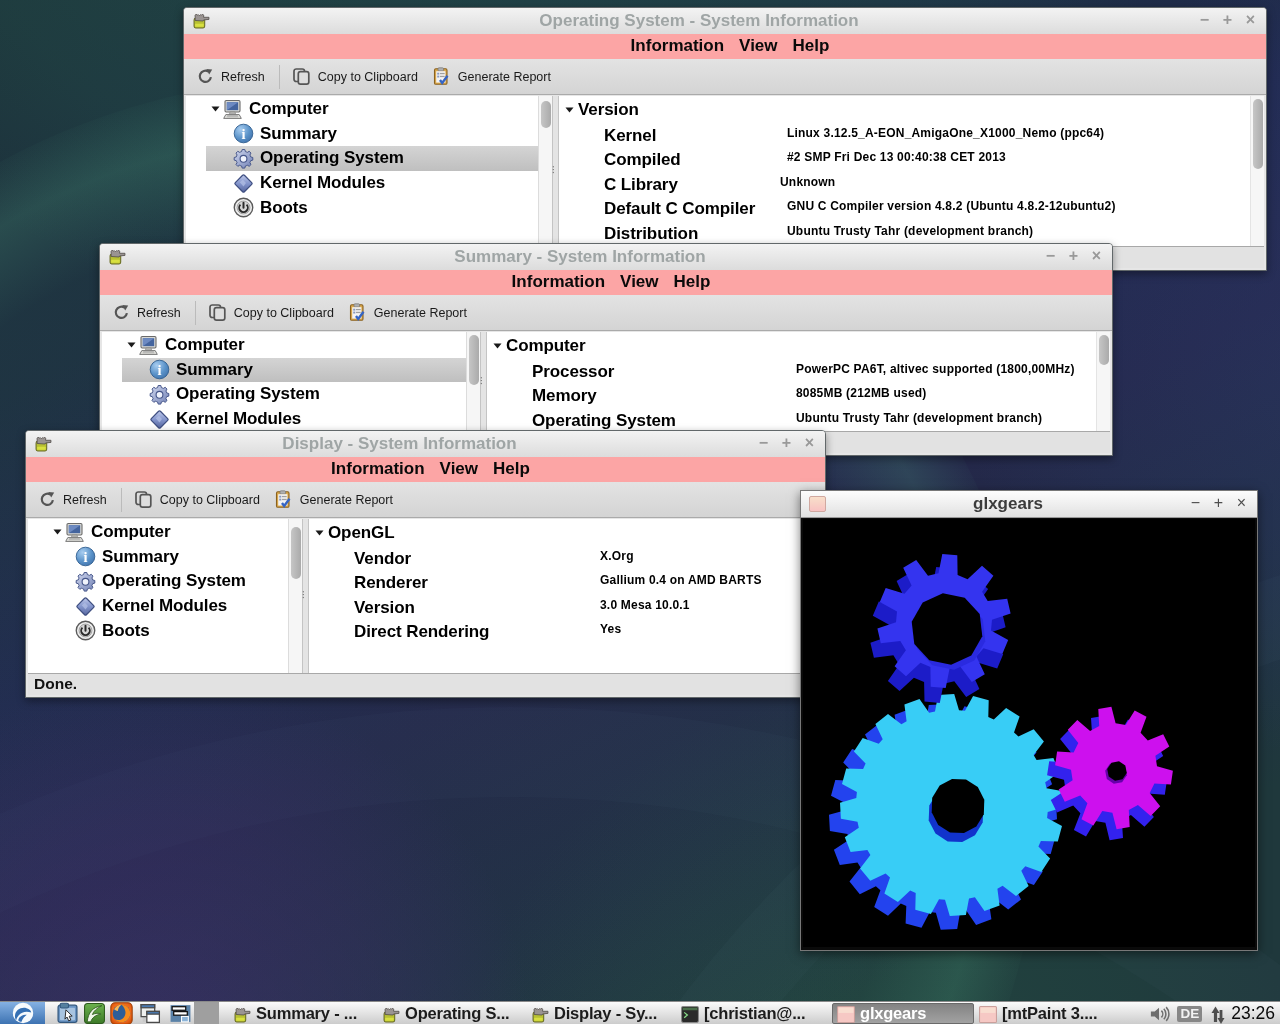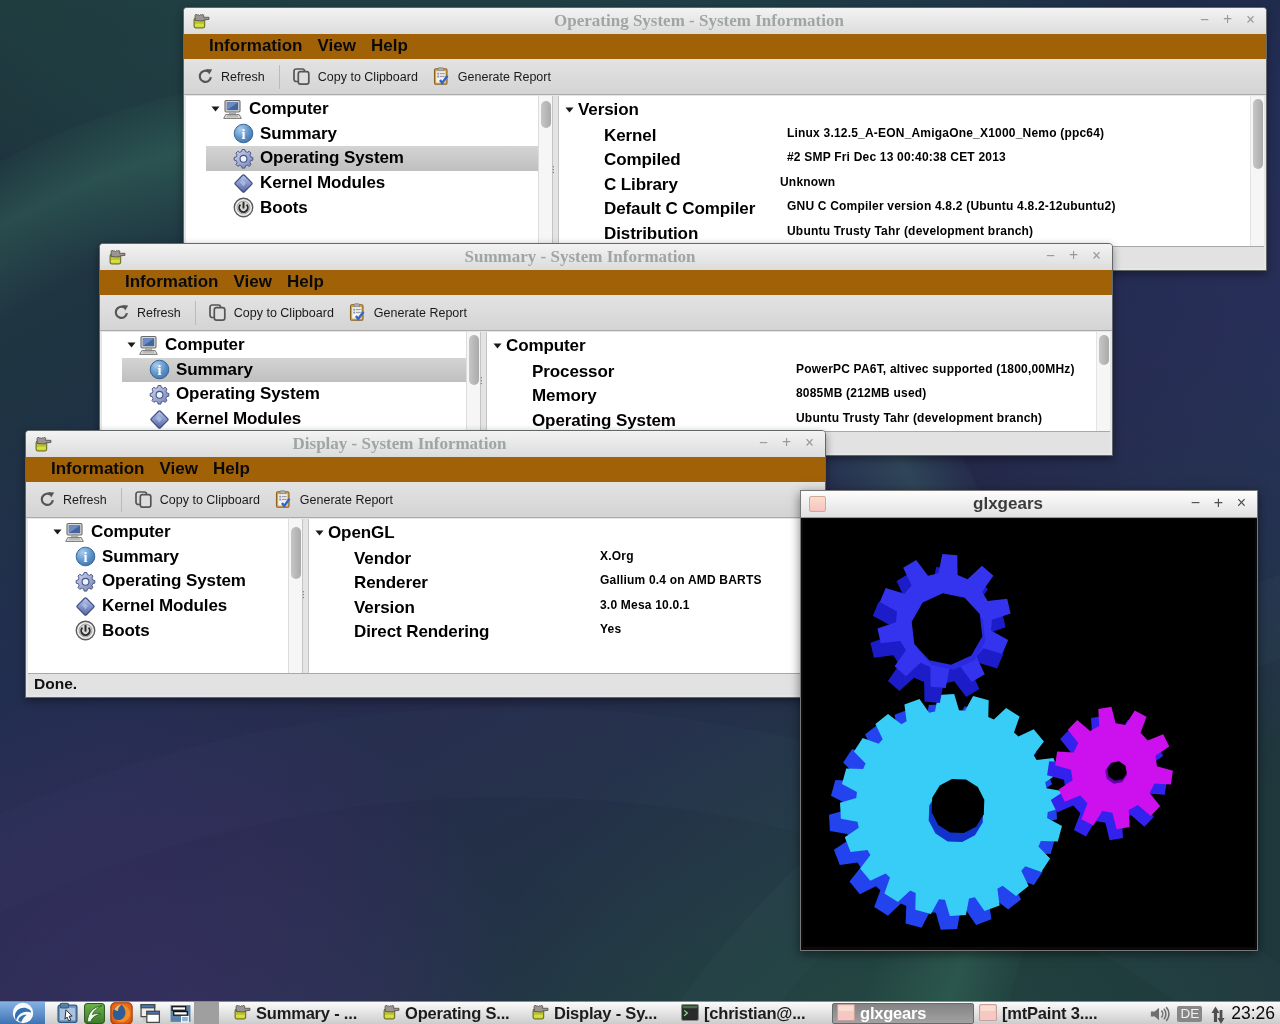--- a/index.html
+++ b/index.html
@@ -1,26 +1,26 @@
 <!DOCTYPE html>
 <html><head><meta charset="utf-8"><style>
 * { margin:0; padding:0; box-sizing:border-box; }
 html,body { width:1280px; height:1024px; overflow:hidden; font-family:"Liberation Sans",sans-serif; background:#232c4e; }
 #wall { position:absolute; left:0; top:0; }
 
 .win { position:absolute; background:#e6e6e6; border:1px solid #62686a; border-radius:4px 4px 0 0;
  box-shadow:0 3px 9px rgba(0,0,0,0.4); }
 .tbar { position:relative; height:26px; border-radius:3px 3px 0 0;
- background:linear-gradient(#f3f3f3, #dcdcdc);font-family:Liberation Serif, serif; }
+ background:linear-gradient(#f3f3f3, #dcdcdc); }
 .ticon { position:absolute; left:9px; top:5px; }
 .ttext { position:absolute; left:30px; right:82px; top:3px; text-align:center;
  font-size:17px; font-weight:bold; color:#9fa5a5; white-space:nowrap; overflow:hidden; }
 .tbtns { position:absolute; right:4px; top:3px; }
 .tb { display:inline-block; width:23px; text-align:center; font-size:16px; font-weight:bold; color:#999; }
-.mbar { height:25px; background:#a16207; padding-left:25px; white-space:nowrap; }
+.mbar { height:25px; background:#fca5a5; padding-left:25px; white-space:nowrap;text-align:center; }
 .mbar span { display:inline-block; font-size:17px; font-weight:bold; color:#0a0a0a; margin-right:15px; line-height:24px; }
 .tools { height:36px; background:linear-gradient(#e3e3e3,#d4d4d4); border-bottom:1px solid #aaa; display:flex; align-items:center; padding-left:13px; }
 .tool { display:flex; align-items:center; margin-right:14px; }
 .tool svg { margin-right:7px; }
 .tool span { font-size:12.5px; color:#1a1a1a; }
 .tsep { width:1px; height:24px; background:#bbb; margin:0 12px 0 0; }
 .body { position:absolute; left:2px; right:2px; top:88px; bottom:24px; background:#fff; display:flex; overflow:hidden;padding-left:20px; }
 .tpane { position:relative; background:#fff; overflow:hidden; flex:none; padding-top:1px; }
 .vscroll { flex:none; width:14px; background:#f6f6f6; border-left:1px solid #dcdcdc; position:relative; }
 .vscroll.r { border-left:1px solid #e4e4e4; }
@@ -52,28 +52,28 @@
 .gtitle { position:absolute; left:34px; right:76px; top:3px; text-align:center; font-size:17px; font-weight:bold; color:#3c3c3c; }
 .tbtns.g .tb { color:#4e4e4e; font-weight:normal; }
 .gbody { position:absolute; left:2px; right:2px; top:28px; bottom:3px; background:#000; }
 
 #bar { position:absolute; left:0; top:1001px; width:1280px; height:23px;
  background:linear-gradient(#fbfbfb,#ccc); border-top:1px solid #8a8a8a; }
 .xbtn { position:absolute; left:0; top:0; width:45px; height:23px;
  background:linear-gradient(#85b1e3,#3a70b0); display:flex; align-items:center; justify-content:center; }
 .lic { position:absolute; top:0px; }
 .grayblock { position:absolute; left:194px; top:0; width:25px; height:23px; background:#9f9f9f; }
-.tkb { position:absolute; top:1px; height:21px; display:flex; align-items:flex-start; padding-left:4px; overflow:hidden; border:1px solid transparent; }
+.tkb { position:absolute; top:1px; height:21px; display:flex; align-items:flex-end; padding-left:4px; overflow:hidden; border:1px solid transparent; }
 .tkb svg { flex:none; margin-right:5px; }
 .tkb span { font-size:16.5px; font-weight:bold; color:#1c1c1c; white-space:nowrap; letter-spacing:-0.2px; }
 .tkb.act { background:linear-gradient(#838383,#a2a2a2); border:1px solid #6a6a6a; border-radius:2px; }
 .tkb.act span { color:#fff; }
 .tray { position:absolute; right:5px; top:0; height:23px; display:flex; align-items:center; }
 .spk { margin-right:7px; }
-.de { display:inline-block; background:#878787; color:#f2f2f2; font-size:13.5px; font-weight:normal;
+.de { display:inline-block; background:#878787; color:#f2f2f2; font-size:13.5px; font-weight:bold;
  padding:0px 3px 1px; border-radius:2px; margin-right:6px; }
 .arr { margin-right:3px; margin-top:2px; }
 .clock { font-size:17.5px; color:#0a0a0a; }
 </style></head>
 <body>
 <svg id="wall" width="1280" height="1024" viewBox="0 0 1280 1024">
 <defs>
 <linearGradient id="base" x1="0" y1="0" x2="0.62" y2="1">
 <stop offset="0" stop-color="#1d333a"></stop>
         <stop offset="0.28" stop-color="#1d3040"></stop>

